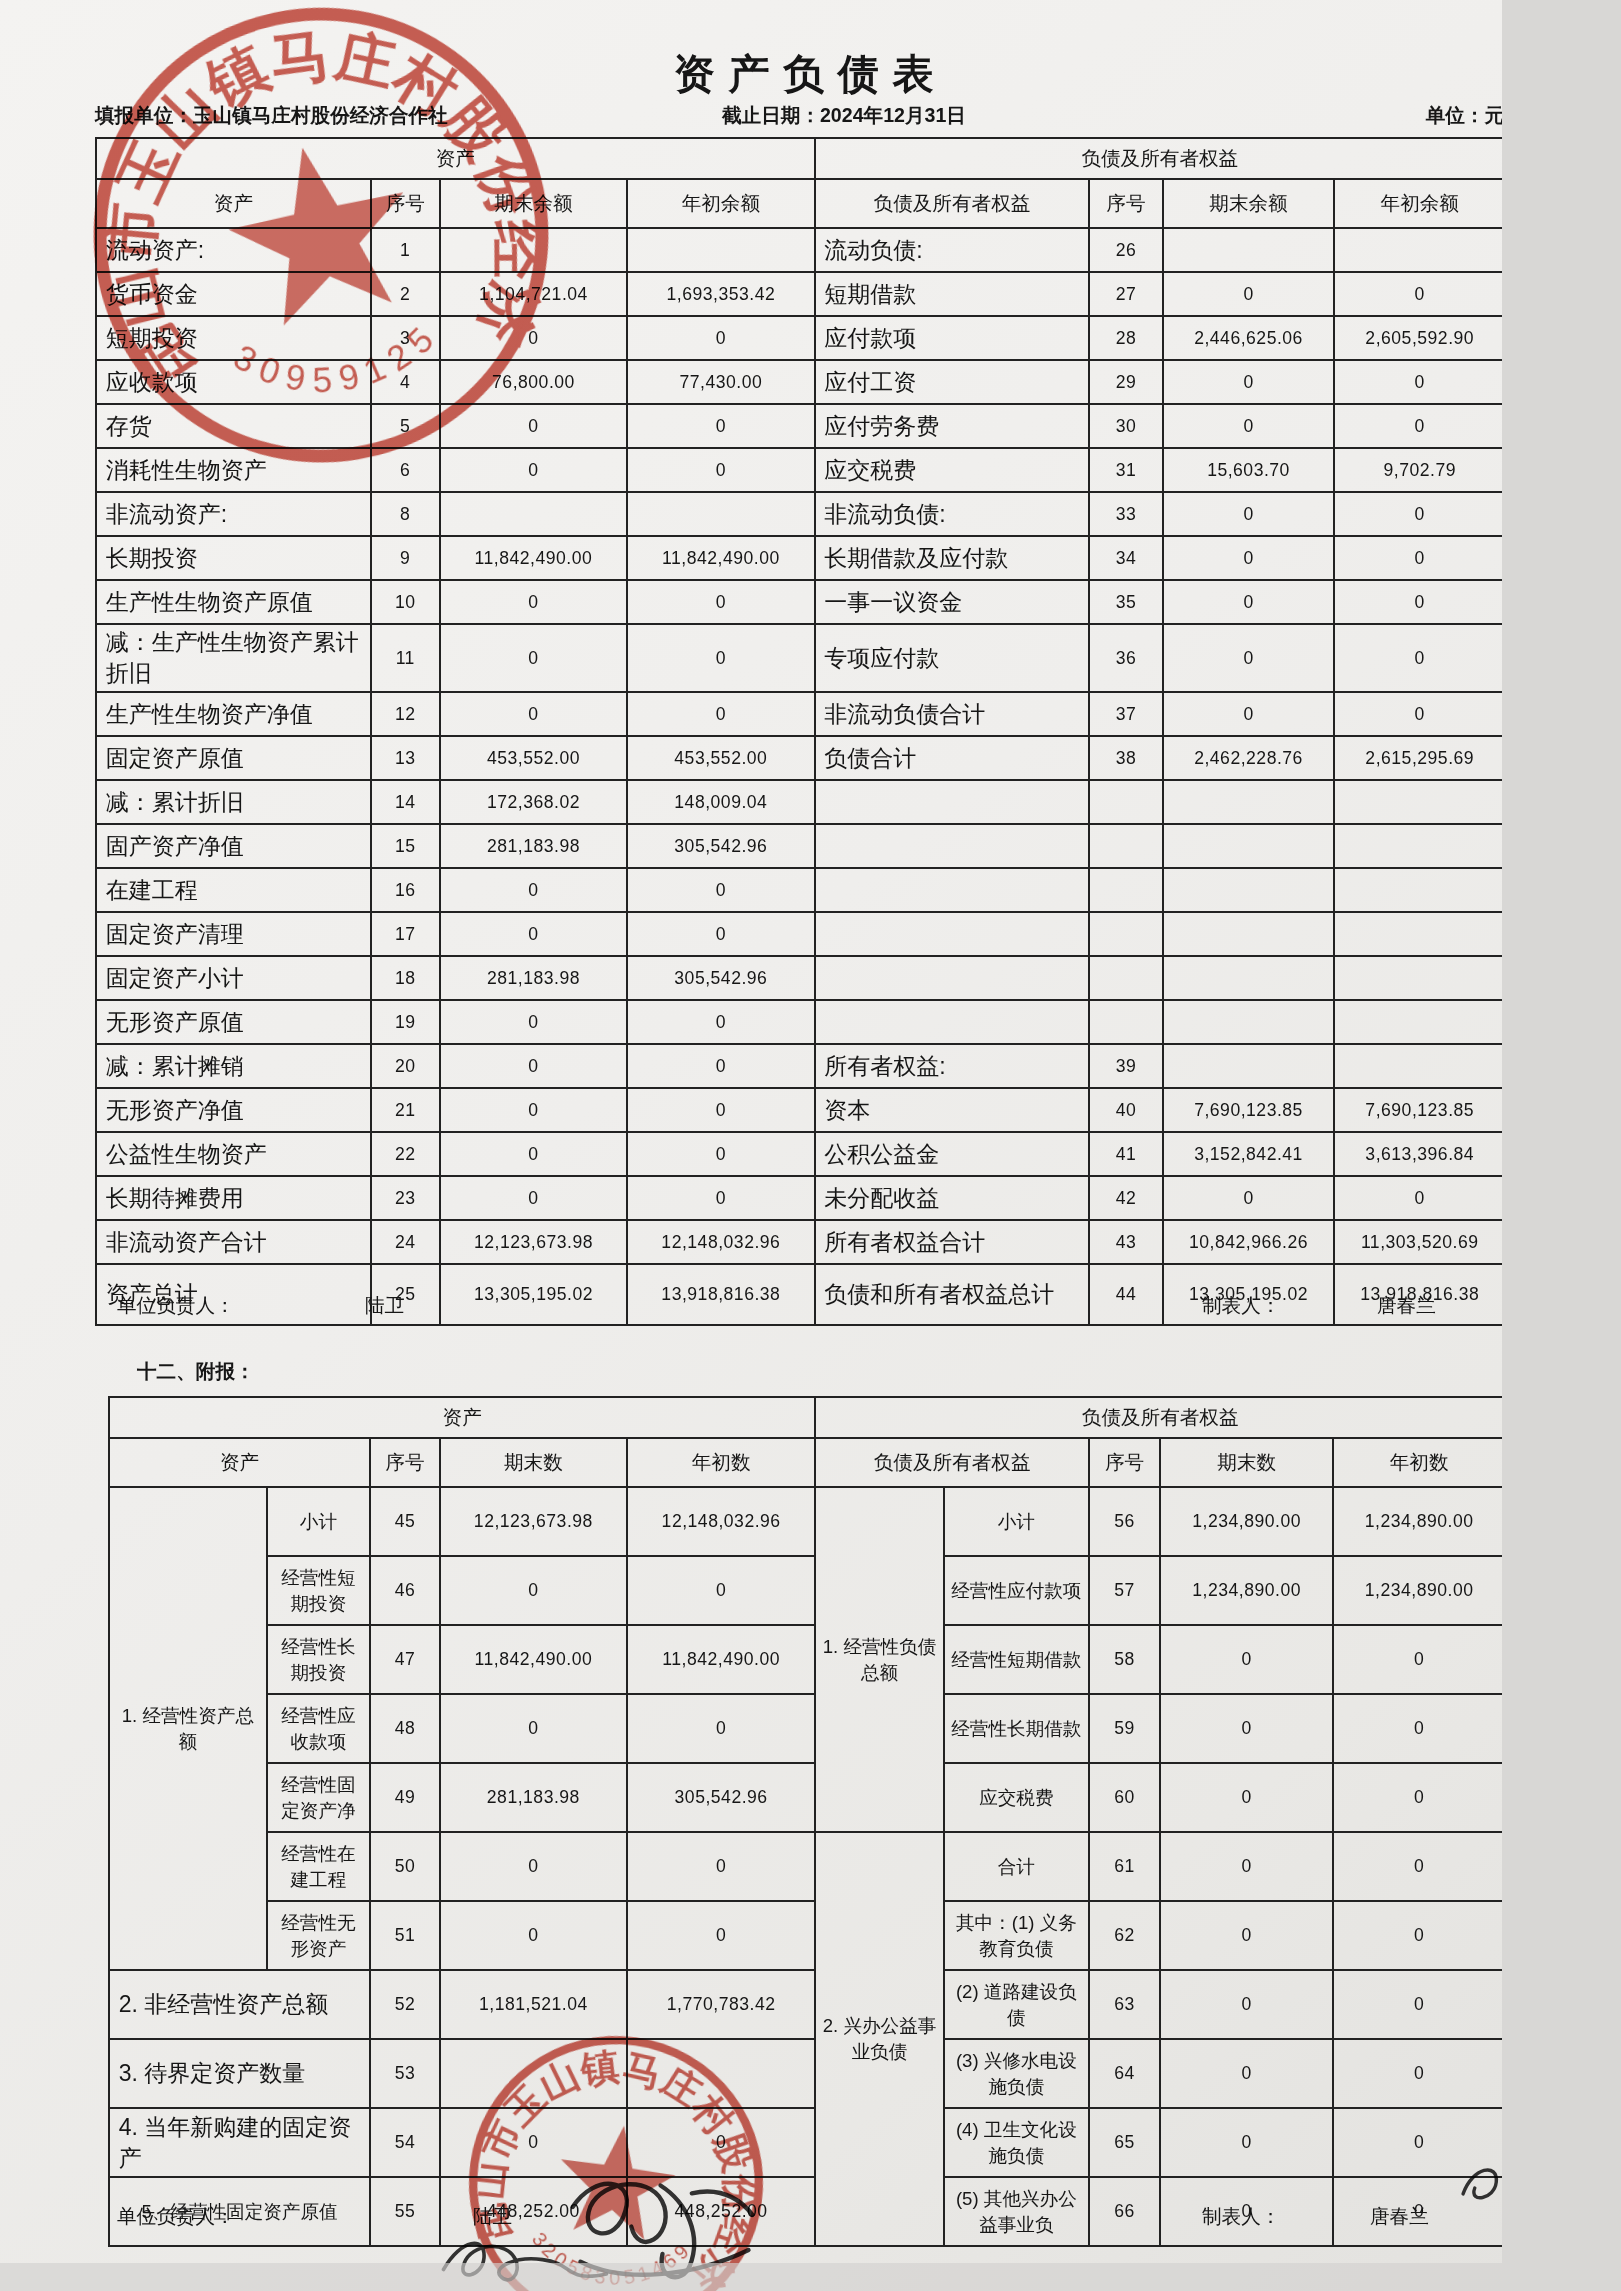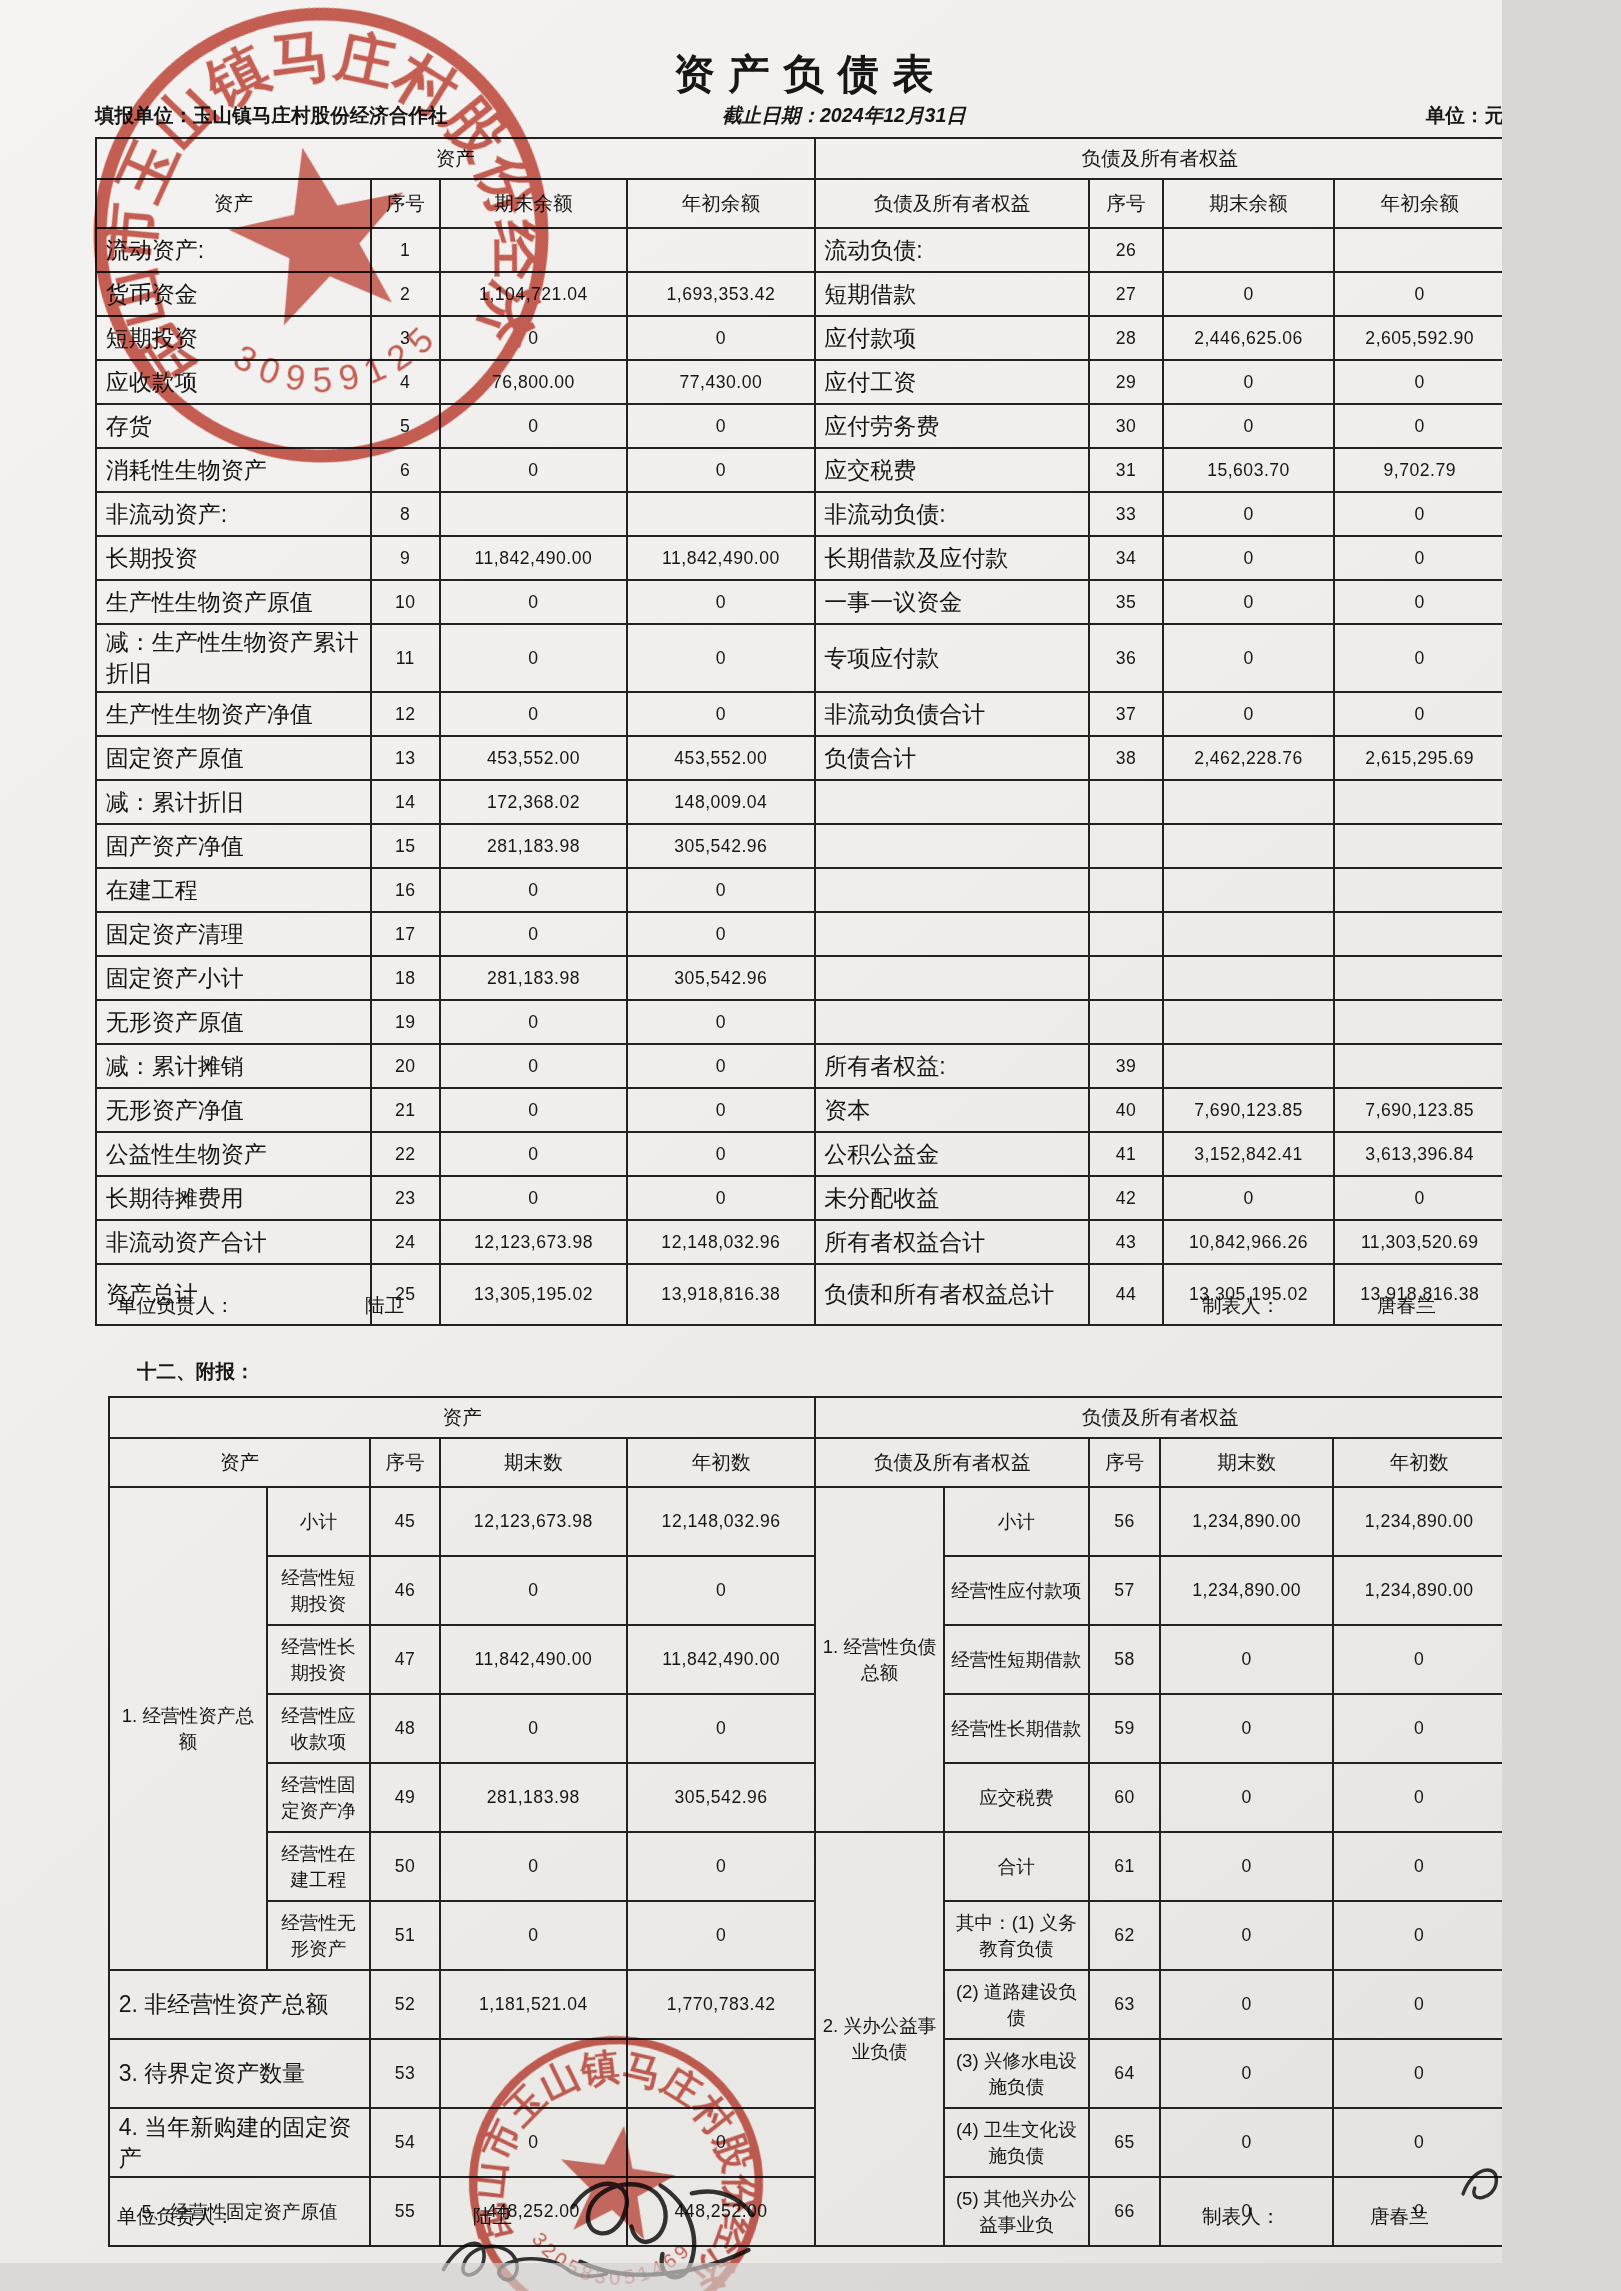--- a/index.html
+++ b/index.html
@@ -6,21 +6,21 @@
   .page{
     position:relative;width:1502px;height:2292px;overflow:hidden;
     background:linear-gradient(140deg,#f4f3f1 0%,#efeeec 45%,#e9e8e5 80%,#e3e2df 100%);
     font-family:"Liberation Sans","DejaVu Sans",sans-serif;color:#161616;
   }
   .scan-band{position:absolute;left:0;bottom:0;width:100%;height:29px;background:#d2d1cf;opacity:.65;}
   .title{position:absolute;top:47px;left:0;width:1621px;margin:0;text-align:center;
     font-size:41px;font-weight:700;letter-spacing:13.7px;}
   .meta{position:absolute;top:98px;left:95px;width:1411px;height:33px;font-size:19.6px;font-weight:700;}
   .meta .m-unit{position:absolute;left:0;top:3.9px;}
-  .meta .m-date{position:absolute;left:627px;top:3.9px;font-style:italic;}
+  .meta .m-date{position:absolute;left:627px;top:3.9px;}
   .meta .m-yuan{position:absolute;right:2px;top:3.9px;}
   table{border-collapse:collapse;table-layout:fixed;background:transparent;}
   .t1{position:absolute;left:95px;top:137px;width:1411px;}
   .t2{position:absolute;left:108px;top:1396px;width:1398px;}
   th,td{border:2.5px solid #222;padding:2px 5.9px;overflow:hidden;}
   th{font-size:19.6px;font-weight:400;text-align:center;}
   .t1 thead tr:nth-child(1) th{height:35px;}
   .t1 thead tr:nth-child(2) th{height:43px;}
   .t1 tbody td{height:38px;}
   .t1 tbody tr:last-child td{height:55px;}

